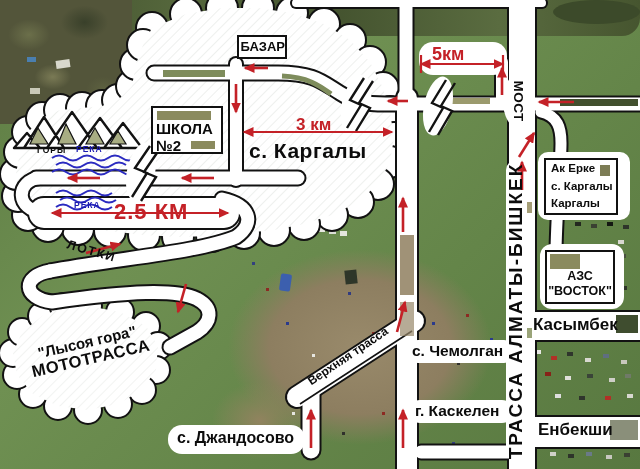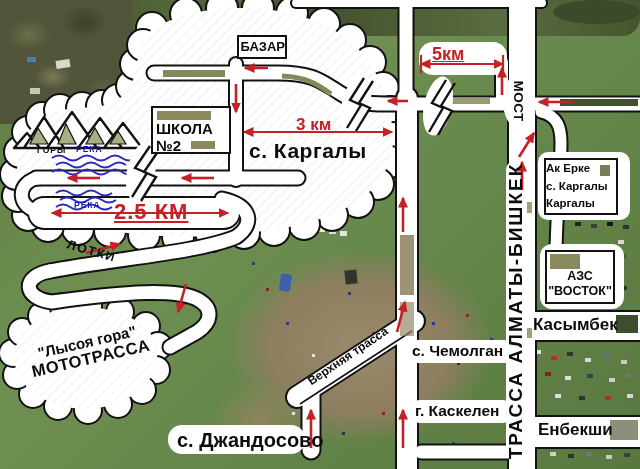--- a/index.html
+++ b/index.html
@@ -20,21 +20,21 @@
                #53553a;}
   .bg-dirt{left:195px;top:225px;width:330px;height:244px;
     background:radial-gradient(closest-side,#998a6b 0%,#8d7e60 55%,rgba(141,126,96,0) 80%);}
   .bg-dirt2{left:200px;top:372px;width:120px;height:97px;
     background:radial-gradient(closest-side,#91835f 0%,rgba(145,131,95,0) 80%);}
   .treeclump{background:#3c4a2a;border-radius:50%;}
   .dots{width:3px;height:3px;background:#33407e;}
   .cars{width:6px;height:4px;background:#e8e8e4;}
   
   .lbl{position:absolute;color:#0c0c0c;font-weight:bold;white-space:nowrap;line-height:1.05;}
-  .red{color:#c42127;text-decoration:underline;}
+  .red{color:#c42127;}
   .blue{color:#1b1bb0;}
   .boxed{background:#fff;border:2px solid #111;color:#0c0c0c;font-weight:bold;}
 </style>
 </head>
 <body>
 
 <div id="stage">
 
   <div class="abs bg-grass"></div>
   <div class="abs bg-trees"></div>
@@ -242,21 +242,21 @@
       <line x1="244" y1="132" x2="392" y2="132" marker-start="url(#mhs)" marker-end="url(#mh)"></line>
       <line x1="52" y1="213" x2="228" y2="213" marker-start="url(#mhs)" marker-end="url(#mh)"></line>
       <line x1="421" y1="64" x2="503" y2="64" marker-start="url(#mhs)" marker-end="url(#mh)"></line>
       <line x1="421" y1="55" x2="421" y2="73"></line>
       <line x1="503" y1="55" x2="503" y2="73"></line>
     </g>
   </svg>
 
   <div class="lbl boxed" style="left:237px;top:35px;width:50px;height:24px;font-size:13px;text-align:right;line-height:20px"><span>БАЗАР</span></div>
 
-  <div class="lbl boxed" style="left:151px;top:106px;width:80px;height:48px;font-size:15px;padding:2px">
+  <div class="lbl boxed" style="left:151px;top:106px;width:72px;height:48px;font-size:15px;padding:2px">
     <div class="abs" style="left:4px;top:3px;width:54px;height:9px;background:#8a8a5e"></div>
     <div class="abs" style="left:3px;top:13px">ШКОЛА</div>
     <div class="abs" style="left:3px;top:30px">№2</div>
     <div class="abs" style="left:38px;top:33px;width:24px;height:8px;background:#8a8a5e"></div>
   </div>
 
   <div class="lbl" style="left:249px;top:140px;font-size:21px;letter-spacing:0.5px">с. Каргалы</div>
   <div class="lbl red" style="left:296px;top:116px;font-size:17px">3 км</div>
   <div class="lbl red" style="left:432px;top:45px;font-size:18px">5км</div>
   <div class="lbl red" style="left:114px;top:200px;font-size:22px;letter-spacing:1px">2.5 КМ</div>
@@ -266,25 +266,25 @@
   <div class="lbl" style="left:66px;top:247px;width:64px;font-size:12.5px;letter-spacing:1.5px;transform:rotate(16deg)">ЛОТКИ</div>
 
   <div class="lbl" style="left:18px;top:334px;width:142px;text-align:center;transform:rotate(-13deg)">
     <div style="font-size:15px">"Лысоя гора"</div>
     <div style="font-size:16.5px;letter-spacing:0.5px">МОТОТРАССА</div>
   </div>
 
   <div class="lbl" style="left:288px;top:350px;width:120px;text-align:center;font-size:12px;transform:rotate(-34deg)">Верхняя трасса</div>
   <div class="lbl" style="left:412px;top:343px;font-size:15.5px">с. Чемолган</div>
   <div class="lbl" style="left:415px;top:403px;font-size:15.5px">г. Каскелен</div>
-  <div class="lbl" style="left:177px;top:430px;font-size:20px">с. Джандосово</div>
+  <div class="lbl" style="left:177px;top:430px;font-size:16px">с. Джандосово</div>
   <div class="lbl" style="left:490px;top:94px;width:56px;text-align:center;font-size:13.5px;letter-spacing:0.5px;transform:rotate(90deg)">МОСТ</div>
   <div class="lbl" style="left:366px;top:301px;width:300px;text-align:center;font-size:19px;letter-spacing:2px;transform:rotate(-90deg)">ТРАССА АЛМАТЫ-БИШКЕК</div>
 
-  <div class="lbl boxed" style="left:544px;top:158px;width:74px;height:57px;font-size:11.5px;line-height:17.5px;">
+  <div class="lbl boxed" style="left:544px;top:158px;width:74px;height:57px;font-size:11.5px;line-height:17.5px;padding-left:5px">
     <div>Ак Ерке</div>
     <div>с. Каргалы</div>
     <div>Каргалы</div>
     <div class="abs" style="left:54px;top:5px;width:10px;height:11px;background:#7c7c55"></div>
   </div>
 
   <div class="lbl" style="left:533px;top:316px;font-size:17px">Касымбек</div>
 
   <div class="lbl boxed" style="left:545px;top:250px;width:70px;height:54px;font-size:12.5px;text-align:center">
     <div class="abs" style="left:3px;top:2px;width:30px;height:15px;background:#8a8a5e"></div>

